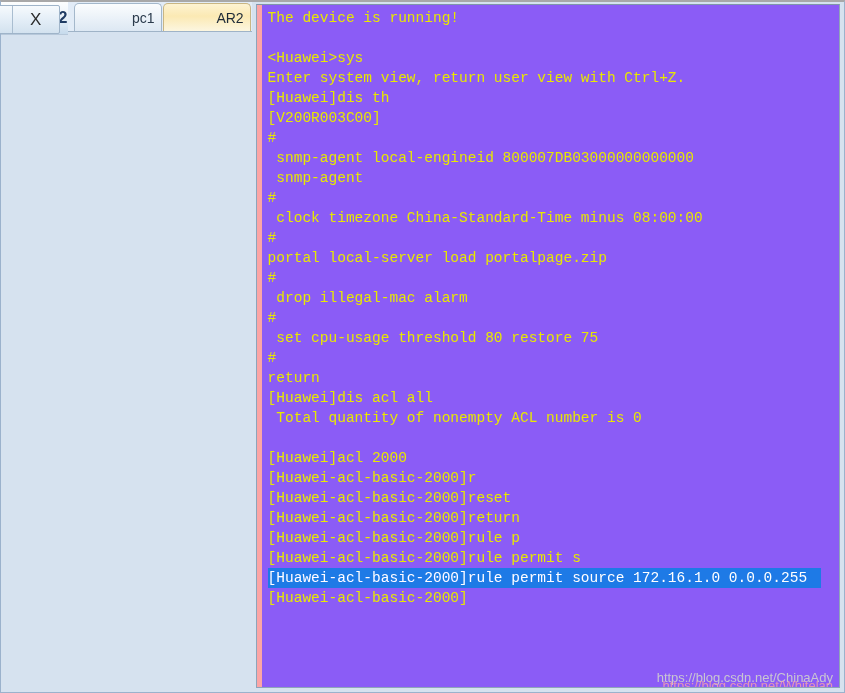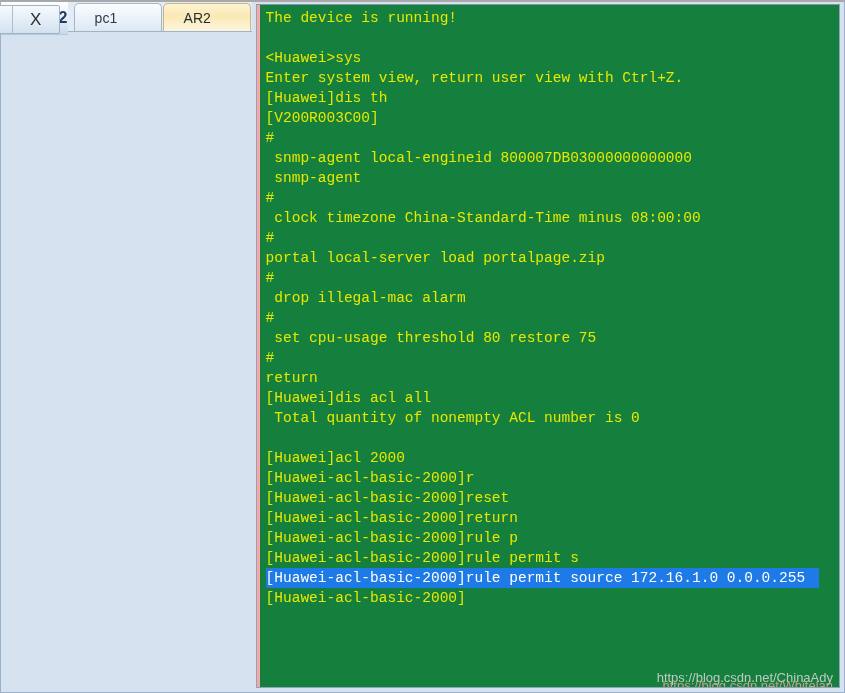--- a/index.html
+++ b/index.html
@@ -132,28 +132,28 @@
     box-sizing: border-box;
     border-bottom: 1px solid #9fb3c7;
     position: relative;
   }
   .tab {
     height: 28px;
     min-width: 88px;
     margin-right: 1px;
     display: flex;
     align-items: center;
-    justify-content: flex-start;
+    justify-content: flex-end;
     font-size: 14px;
     color: #223140;
     border: 1px solid #a4b8cb;
     border-bottom: none;
     border-radius: 5px 5px 0 0;
     box-sizing: border-box;
-    padding: 0 20px;
+    padding: 0 6px;
   }
   .tab.inactive {
     background: linear-gradient(to bottom, #fbfdfe 0%, #eaf1f8 55%, #dde8f3 100%);
     color: #2b3b4c;
   }
   .tab.active {
     background: linear-gradient(to bottom, #fdf3d2 0%, #fbe9b3 45%, #fcf6e0 100%);
     border-color: #c9b684;
     color: #1d2a38;
     font-weight: 400;
@@ -168,22 +168,22 @@
     border: 1px solid #8ea4ba;
     border-top-color: #7f95ab;
     background: #000000;
     position: relative;
     overflow: hidden;
     box-sizing: border-box;
   }
   .term-inner {
     position: absolute;
     left: 0; top: 0; right: 0; bottom: 0;
-    background: #15803d;
-    border-left: 3px solid #fca5a5;
+    background: #8b5cf6;
+    border-left: 5px solid #fca5a5;
     box-sizing: border-box;
     overflow: hidden;
   }
   .console {
     padding: 3px 0 0 6px;
     font-family: "Liberation Mono", "DejaVu Sans Mono", monospace;
     font-size: 14.5px;
     line-height: 20px;
     color: #e8e800;
     white-space: pre;

